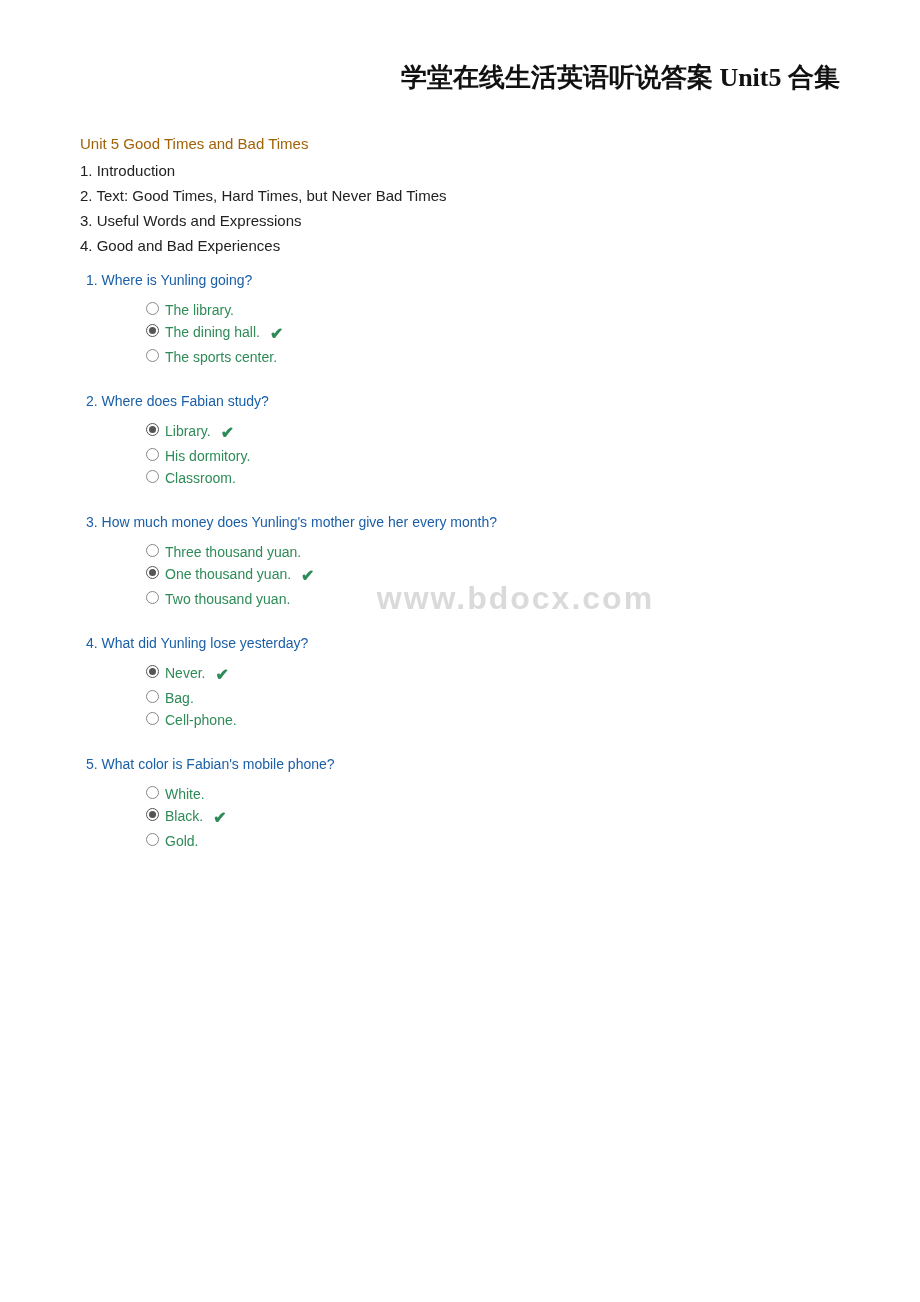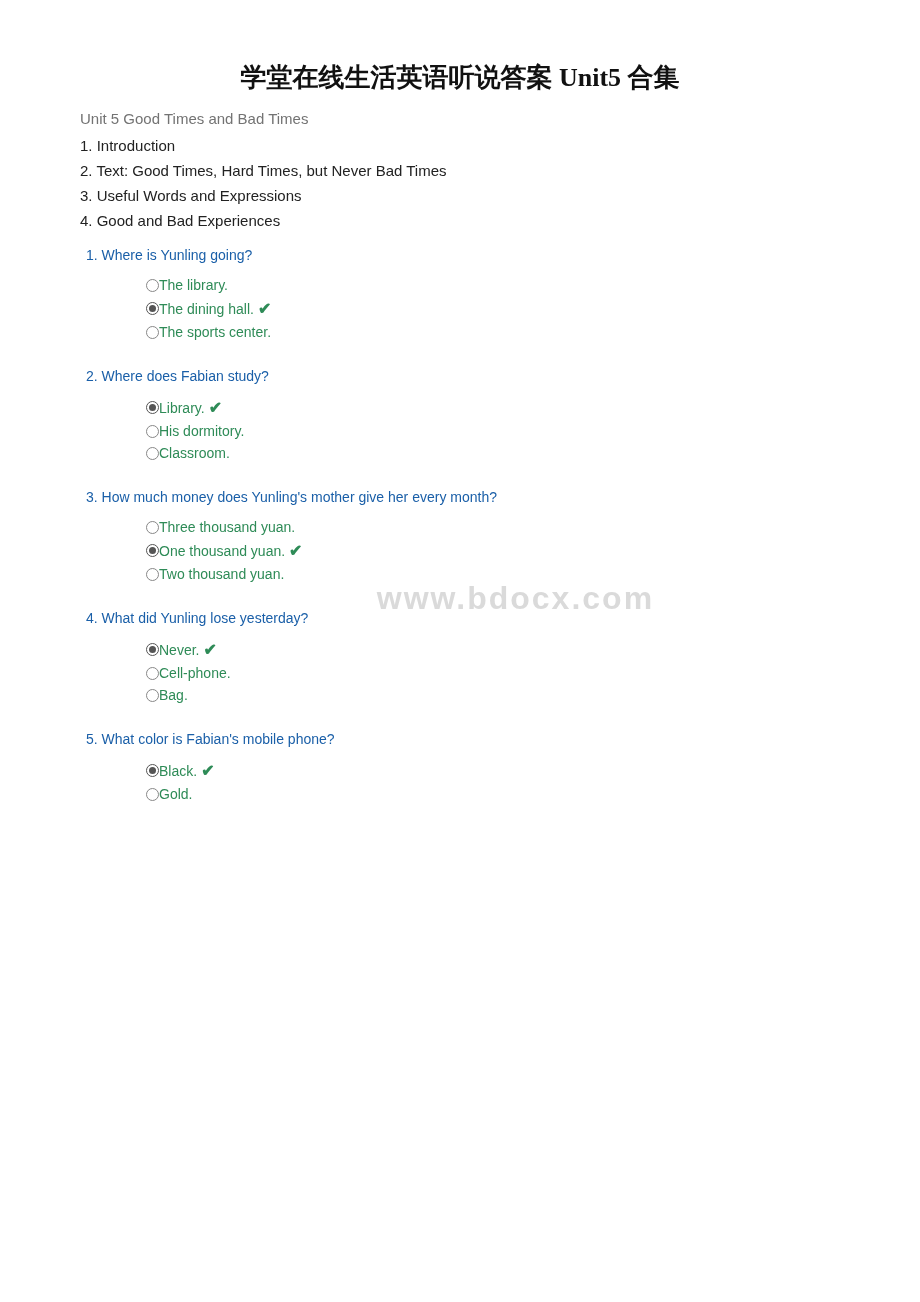--- a/index.html
+++ b/index.html
@@ -12,31 +12,31 @@
       background: #ffffff;
       font-family: "Times New Roman", serif;
       font-size: 15px;
       color: #222222;
       padding: 60px 80px;
       max-width: 920px;
       min-height: 1302px;
     }
 
     .page-title {
-      text-align: center;
+      text-align: right;
       font-size: 26px;
       font-weight: bold;
       color: #111111;
-      margin-bottom: 15px;
+      margin-bottom: 40px;
       font-family: "SimSun", "STSong", serif;
     }
 
     .section-header {
       font-size: 15px;
-      color: #737373;
+      color: #a16207;
       margin-bottom: 10px;
       font-family: Arial, sans-serif;
     }
 
     .toc-item {
       font-size: 15px;
       color: #222;
       margin-bottom: 8px;
       font-family: Liberation Sans, sans-serif;
     }
@@ -52,25 +52,25 @@
       margin-bottom: 14px;
       font-family: Arial, sans-serif;
     }
 
     .options-list {
       margin-left: 60px;
     }
 
     .option-item {
       display: flex;
-      align-items: center;
       margin-bottom: 6px;
       font-size: 14px;
       color: #2e8b57;
       font-family: Arial, sans-serif;
+      gap: 6px;
     }
 
     .option-item.unselected {
       color: #2e8b57;
     }
 
     .radio-circle {
       width: 13px;
       height: 13px;
       border-radius: 50%;
@@ -195,31 +195,35 @@
       <div class="options-list">
         <div class="option-item">
           <span class="radio-circle selected">
             <span class="radio-dot"></span>
           </span>
           <span>Never.</span>
           <span class="check-mark">✔</span>
         </div>
         <div class="option-item unselected">
           <span class="radio-circle"></span>
+          <span>Bag.</span>
+        </div>
+        <div class="option-item unselected">
+          <span class="radio-circle"></span>
           <span>Cell-phone.</span>
         </div>
-        <div class="option-item unselected">
-          <span class="radio-circle"></span>
-          <span>Bag.</span>
-        </div>
       </div>
     </div>
     <div class="question-block">
       <div class="question-text">5. What color is Fabian's mobile phone?</div>
       <div class="options-list">
+        <div class="option-item unselected">
+          <span class="radio-circle"></span>
+          <span>White.</span>
+        </div>
         <div class="option-item">
           <span class="radio-circle selected">
             <span class="radio-dot"></span>
           </span>
           <span>Black.</span>
           <span class="check-mark">✔</span>
         </div>
         <div class="option-item unselected">
           <span class="radio-circle"></span>
           <span>Gold.</span>

